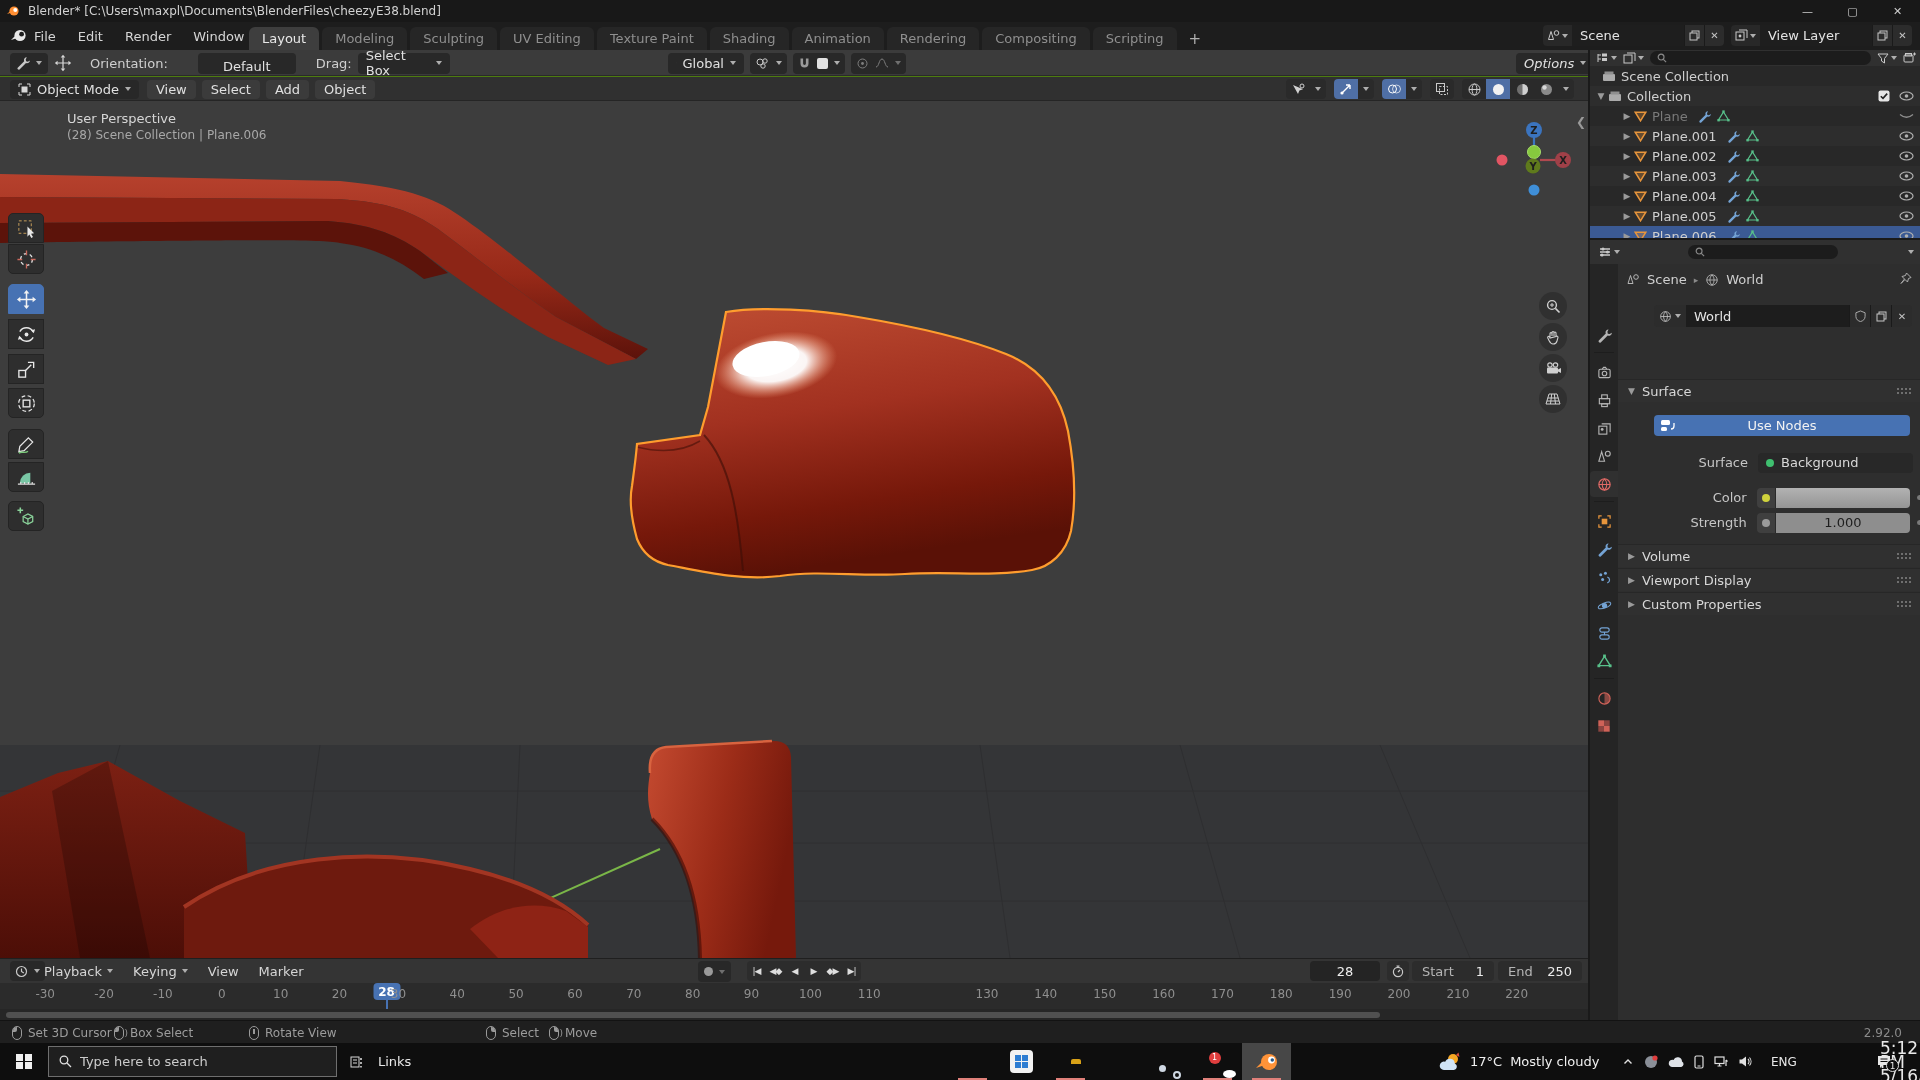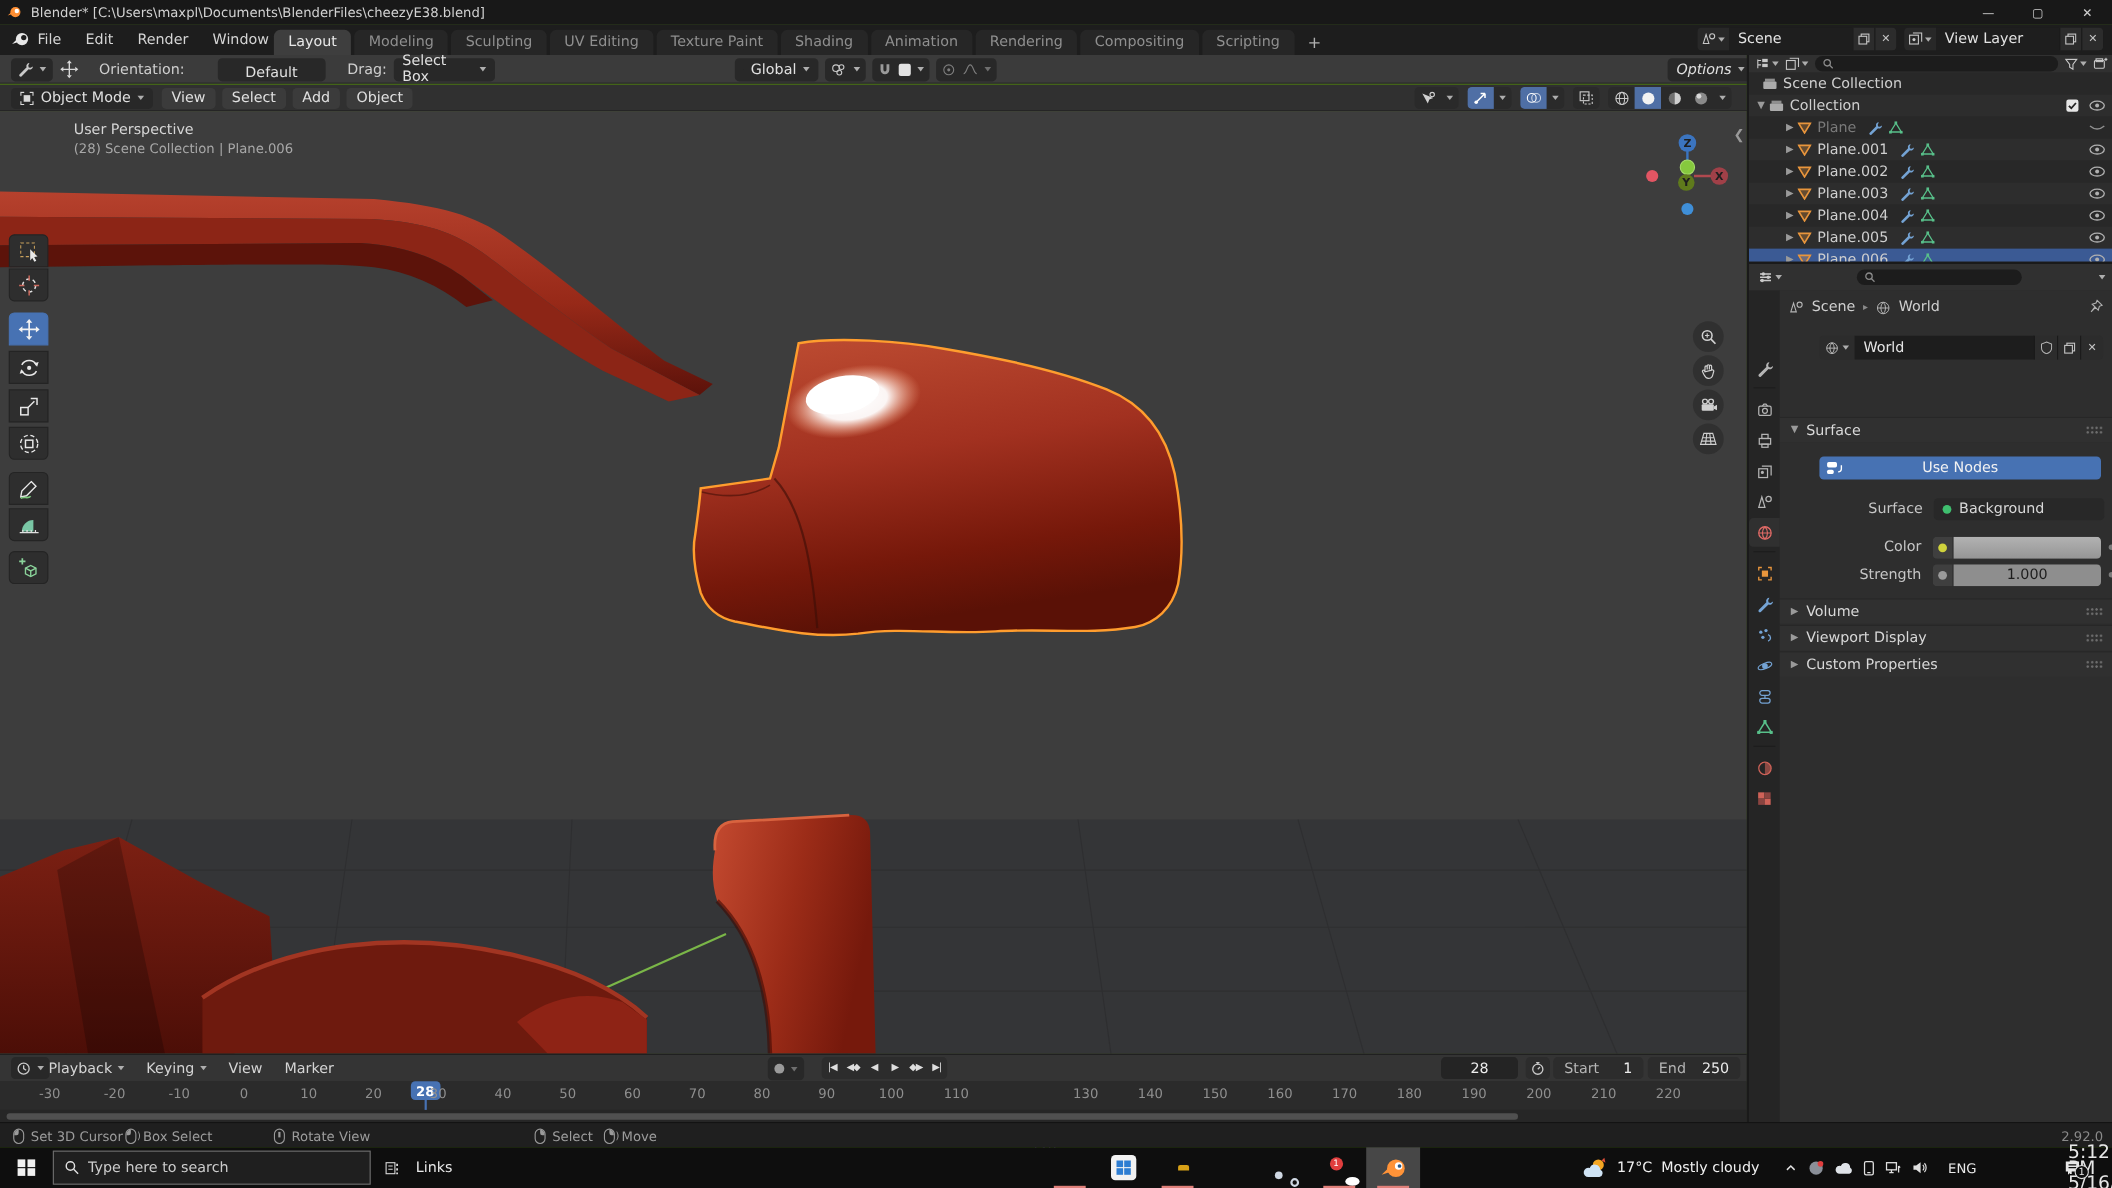--- a/index.html
+++ b/index.html
@@ -129,21 +129,21 @@
   #strength-slider { flex:1; height:20px; background:#8e8e8e; color:#1e1e1e; display:flex; align-items:center; justify-content:center; }
 
   
   #statusbar { position:absolute; left:0; top:1020px; width:1920px; height:23px; background:#1f1f1f; border-top:1px solid #131313; font-size:12px; color:#9c9c9c; }
   .hint { position:absolute; top:0; height:23px; display:flex; align-items:center; gap:6px; }
   .mouse { width:10px; height:14px; border:1px solid #9a9a9a; border-radius:5px; position:relative; }
   .mouse.m-left::before { content:""; position:absolute; left:0; top:0; width:4px; height:5px; background:#9a9a9a; border-radius:4px 0 2px 0; }
   .mouse.m-right::before { content:""; position:absolute; right:0; top:0; width:4px; height:5px; background:#9a9a9a; border-radius:0 4px 0 2px; }
   .mouse.m-mid::before { content:""; position:absolute; left:3px; top:2px; width:2px; height:5px; background:#9a9a9a; }
   .mouse.m-drag::after { content:")"; position:absolute; right:-5px; top:1px; font-size:9px; color:#9a9a9a; }
-  #version { position:absolute; right:8px; top:0; height:23px; display:flex; align-items:center; color:#8a8a8a;margin-left:12px; }
+  #version { position:absolute; right:18px; top:0; height:23px; display:flex; align-items:center; color:#8a8a8a;margin-left:12px; }
 
   
   #taskbar { position:absolute; left:0; top:1043px; width:1920px; height:37px; background:#0e0e0e; color:#e8e8e8; }
   #start-btn { position:absolute; left:0; top:0; width:48px; height:37px; display:flex; align-items:center; justify-content:center; }
   .winlogo { display:grid; grid-template-columns:7px 7px; grid-template-rows:7px 7px; gap:1.5px; }
   .winlogo i { background:#f0f0f0; }
   #tb-search { position:absolute; left:48px; top:3px; width:289px; height:31px; background:#1f1f1f; border:1px solid #6f6f6f; display:flex; align-items:center; padding:0 10px; gap:8px; }
   #tb-search input { background:transparent; border:none; outline:none; color:#d8d8d8; font-size:13px; font-family:inherit; width:220px; }
   #tb-search input::placeholder { color:#cccccc; }
   #tb-links { position:absolute; left:349px; top:0; height:37px; display:flex; align-items:center; gap:14px; font-size:13px; }

